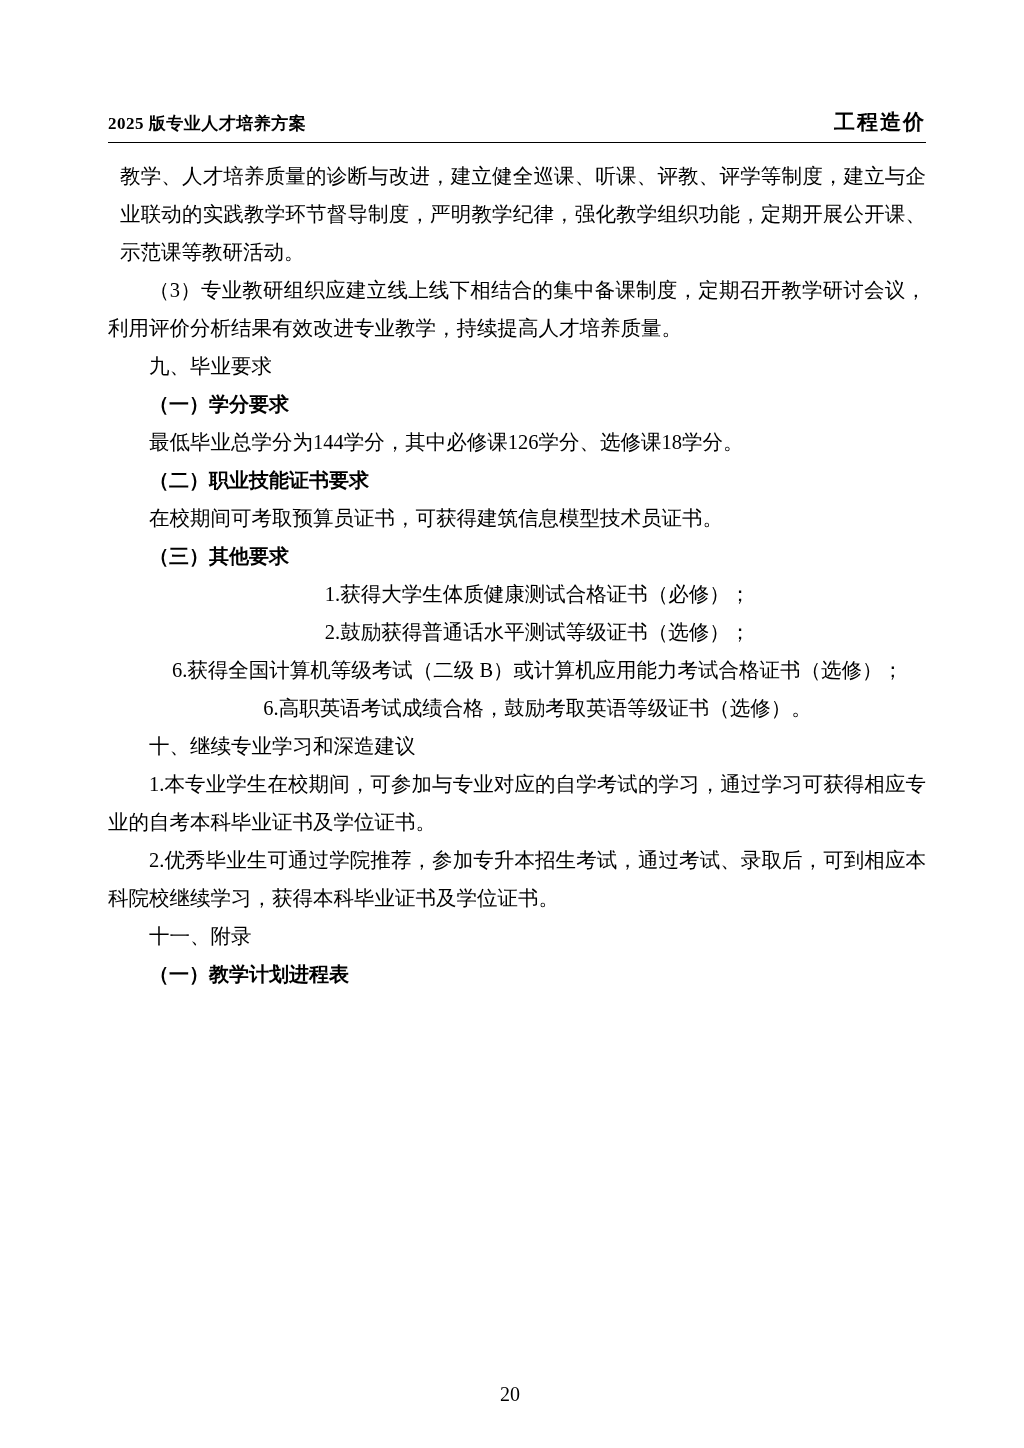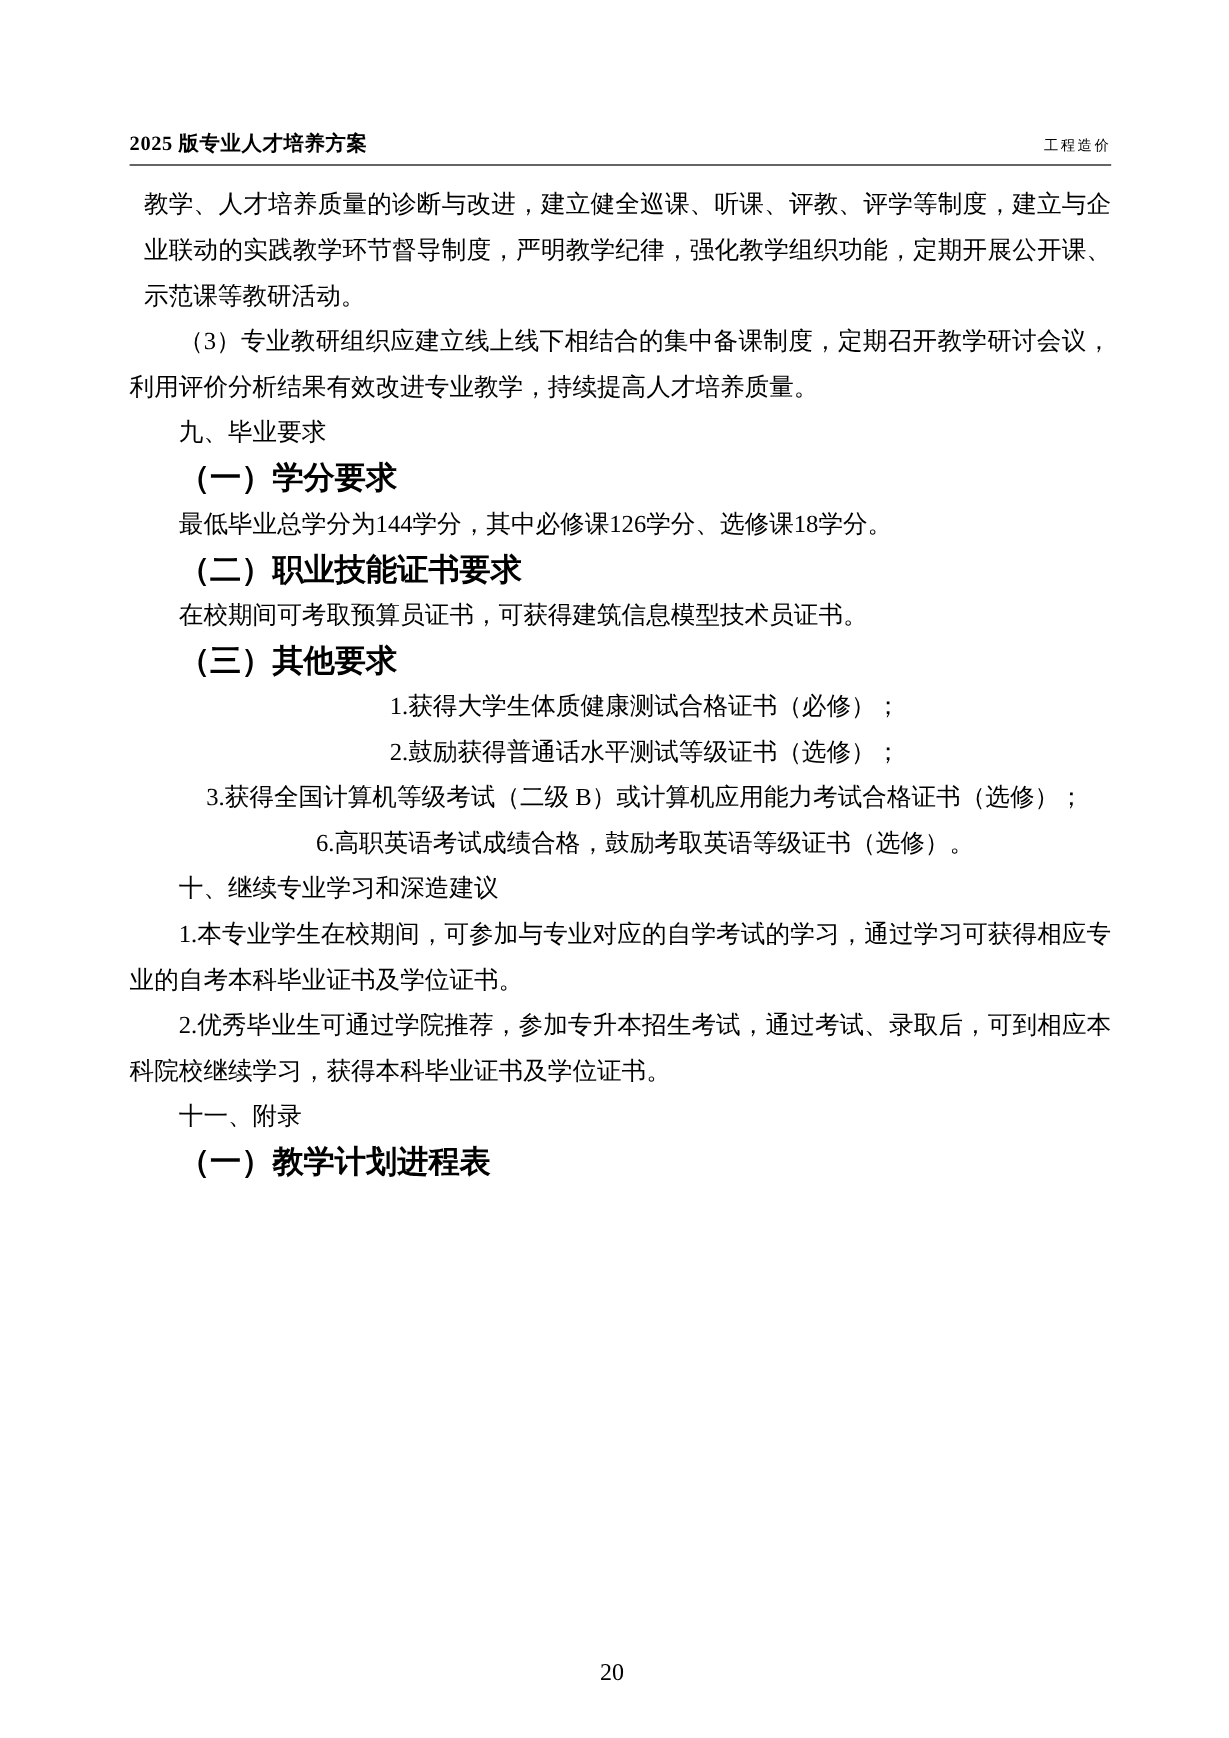--- a/index.html
+++ b/index.html
@@ -35,22 +35,22 @@
     font-weight: bold;
     font-size: 17px;
     letter-spacing: 0.5px;
     padding-bottom: 6px;
   }
   .header-left {
     font-size: 17px;
     font-weight: bold;
   }
   .header-right {
-    font-size: 12px;
-    font-weight: normal;
+    font-size: 21px;
+    font-weight: bold;
     letter-spacing: 2px;
   }
   .header-rule {
     border: none;
     border-top: 1.6px solid #000;
     margin: 0 0 14px 0;
   }
   
   .para {
     font-size: 20.5px;
@@ -60,21 +60,21 @@
     margin: 0;
   }
   .indent2 {
     text-indent: 41px;
   }
   .noindent {
     text-indent: 0;
     margin-left: 12px;
   }
   .heading {
-    font-size: 26px;
+    font-size: 20px;
     line-height: 38px;
     font-weight: bold;
     text-indent: 41px;
     margin: 0;
     font-family: Liberation Serif, serif;
   }
   .heading-plain {
     font-size: 20.5px;
     line-height: 38px;
     font-weight: normal;
@@ -124,21 +124,21 @@
     <p class="para indent2">最低毕业总学分为144学分，其中必修课126学分、选修课18学分。</p>
 
     <p class="heading">（二）职业技能证书要求</p>
 
     <p class="para indent2">在校期间可考取预算员证书，可获得建筑信息模型技术员证书。</p>
 
     <p class="heading">（三）其他要求</p>
 
     <p class="sub-item">1.获得大学生体质健康测试合格证书（必修）；</p>
     <p class="sub-item">2.鼓励获得普通话水平测试等级证书（选修）；</p>
-    <p class="sub-item">3.获得全国计算机等级考试（二级 B）或计算机应用能力考试合格证书（选修）；</p>
+    <p class="sub-item">6.获得全国计算机等级考试（二级 B）或计算机应用能力考试合格证书（选修）；</p>
     <p class="sub-item">6.高职英语考试成绩合格，鼓励考取英语等级证书（选修）。</p>
 
     <p class="heading-plain">十、继续专业学习和深造建议</p>
 
     <p class="para indent2">1.本专业学生在校期间，可参加与专业对应的自学考试的学习，通过学习可获得相应专业的自考本科毕业证书及学位证书。</p>
     <p class="para indent2">2.优秀毕业生可通过学院推荐，参加专升本招生考试，通过考试、录取后，可到相应本科院校继续学习，获得本科毕业证书及学位证书。</p>
 
     <p class="heading-plain">十一、附录</p>
 
     <p class="heading">（一）教学计划进程表</p>

